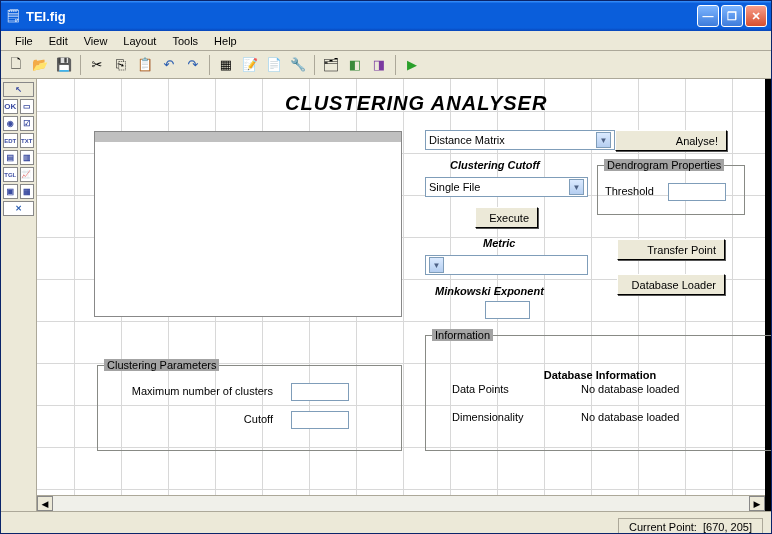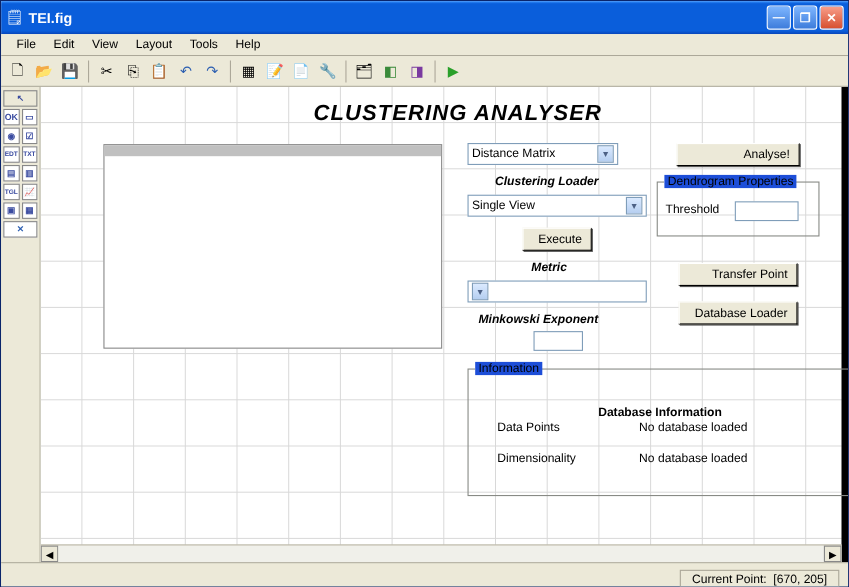--- a/index.html
+++ b/index.html
@@ -26,21 +26,21 @@
 .rightedge{position:absolute;right:0;top:0;width:6px;height:100%;background:#000}
 .heading{position:absolute;font-size:20px;font-weight:bold;font-style:italic;font-family:Arial,sans-serif;color:#000;letter-spacing:1px}
 .plotarea{position:absolute;background:#fff;border:1px solid #888}
 .plotarea .bar{position:absolute;top:0;left:0;right:0;height:10px;background:#c0c0c0}
 .sellabel{position:absolute;font-style:italic;font-weight:bold;font-size:11px}
 .dropdown{position:absolute;height:20px;background:#fff;border:1px solid #7f9db9;display:flex;align-items:center;padding:0 3px}
 .dropdown .dt{flex:1}
 .dropdown .arrow{width:15px;height:16px;background:linear-gradient(#dbeaff,#b5cef0);border:1px solid #7f9db9;display:flex;align-items:center;justify-content:center;font-size:8px;color:#4d6185}
 .btn3d{position:absolute;height:21px;background:#ece9d8;border:1px solid #000;border-top-color:#fff;border-left-color:#fff;box-shadow:1px 1px 0 #555;display:flex;align-items:center;justify-content:flex-end;padding:0 8px;cursor:default}
 .fieldset{position:absolute;border:1px solid #888a85}
-.fieldset legend{background:#1d4ed8;padding:0 3px;margin-left:6px;font-size:11px}
+.fieldset legend{background:#a3a3a3;padding:0 3px;margin-left:6px;font-size:11px}
 .plainlabel{position:absolute;font-size:11px}
 .rightlabel{position:absolute;font-size:11px;text-align:right}
 .textbox{position:absolute;height:18px;background:#fff;border:1px solid #7f9db9}
 .statusbar{height:30px;background:#ece9d8;border-top:1px solid #aca899;display:flex;align-items:center;justify-content:flex-end;padding:0 8px;gap:0}
 .statusbox{border:1px solid #aca899;padding:2px 10px;background:#ece9d8;margin-left:6px}
 .hscroll{position:absolute;bottom:0;left:0;right:6px;height:16px;background:#ece9d8;border-top:1px solid #aca899;display:flex}
 .hscroll .arrow{width:16px;background:#ece9d8;border:1px solid #888;display:flex;align-items:center;justify-content:center;font-size:9px}
 .hscroll .track{flex:1;background:#f0f0ea}
 </style>
 </head>
@@ -125,28 +125,28 @@
   <div class="canvas">
     <div class="grid"></div>
     <div class="rightedge"></div>
 
     <div class="heading" style="left:248px;top:13px">CLUSTERING ANALYSER</div>
 
     <div class="plotarea" style="left:57px;top:52px;width:308px;height:186px">
         <div class="bar"></div>
       </div>
 
-    <div class="dropdown" style="left:388px;top:51px;width:137px">
+    <div class="dropdown" style="left:388px;top:51px;width:190px">
         <span class="dt">Distance Matrix</span>
         <span class="arrow">▼</span>
       </div>
 
-    <div class="sellabel" style="left:413px;top:80px">Clustering Loader</div>
+    <div class="sellabel" style="left:413px;top:80px">Clustering Cutoff</div>
     <div class="dropdown" style="left:388px;top:98px;width:163px">
-        <span class="dt">Single View</span>
+        <span class="dt">Single File</span>
         <span class="arrow">▼</span>
       </div>
     <div class="btn3d" style="left:438px;top:128px;width:63px">
         <span>Execute</span>
       </div>
 
     <div class="sellabel" style="left:446px;top:158px">Metric</div>
     <div class="dropdown" style="left:388px;top:176px;width:163px">
         <span class="arrow">▼</span>
       </div>
@@ -163,20 +163,27 @@
       <div class="textbox" style="left:70px;top:12px;width:58px"></div>
     </fieldset>
 
     <div class="btn3d" style="left:580px;top:160px;width:108px">
         <span>Transfer Point</span>
       </div>
     <div class="btn3d" style="left:580px;top:195px;width:108px">
         <span>Database Loader</span>
       </div>
 
+    <fieldset class="fieldset" style="left:60px;top:280px;width:305px;height:92px">
+      <legend>Clustering Parameters</legend>
+      <span class="rightlabel" style="left:10px;top:14px;width:165px">Maximum number of clusters</span>
+      <div class="textbox" style="left:193px;top:12px;width:58px"></div>
+      <span class="rightlabel" style="left:10px;top:42px;width:165px">Cutoff</span>
+      <div class="textbox" style="left:193px;top:40px;width:58px"></div>
+    </fieldset>
 
     <fieldset class="fieldset" style="left:388px;top:250px;width:350px;height:122px">
       <legend>Information</legend>
       <div class="plainlabel" style="left:0;top:28px;width:100%;text-align:center;font-weight:bold">Database Information</div>
       <span class="plainlabel" style="left:26px;top:42px">Data Points</span>
       <span class="plainlabel" style="left:155px;top:42px">No database loaded</span>
       <span class="plainlabel" style="left:26px;top:70px">Dimensionality</span>
       <span class="plainlabel" style="left:155px;top:70px">No database loaded</span>
     </fieldset>
 

